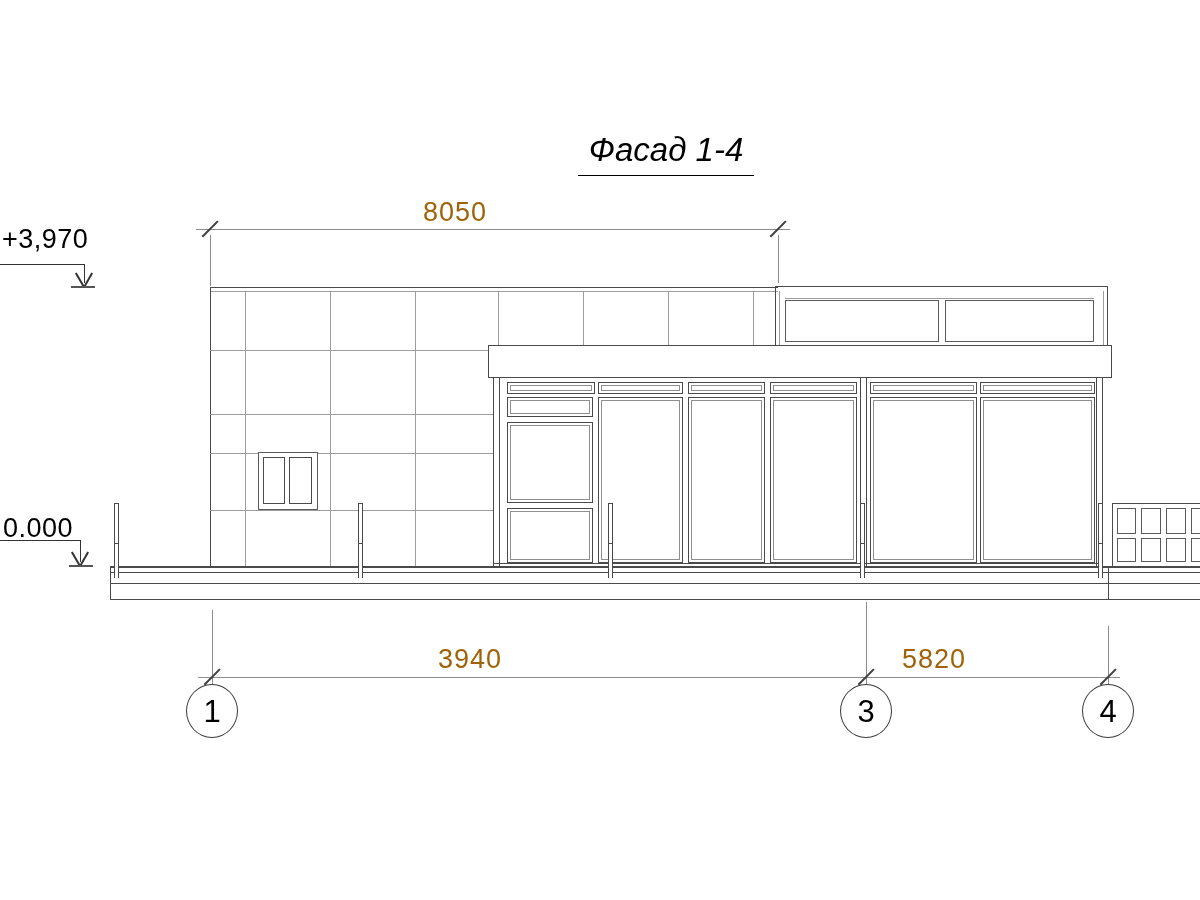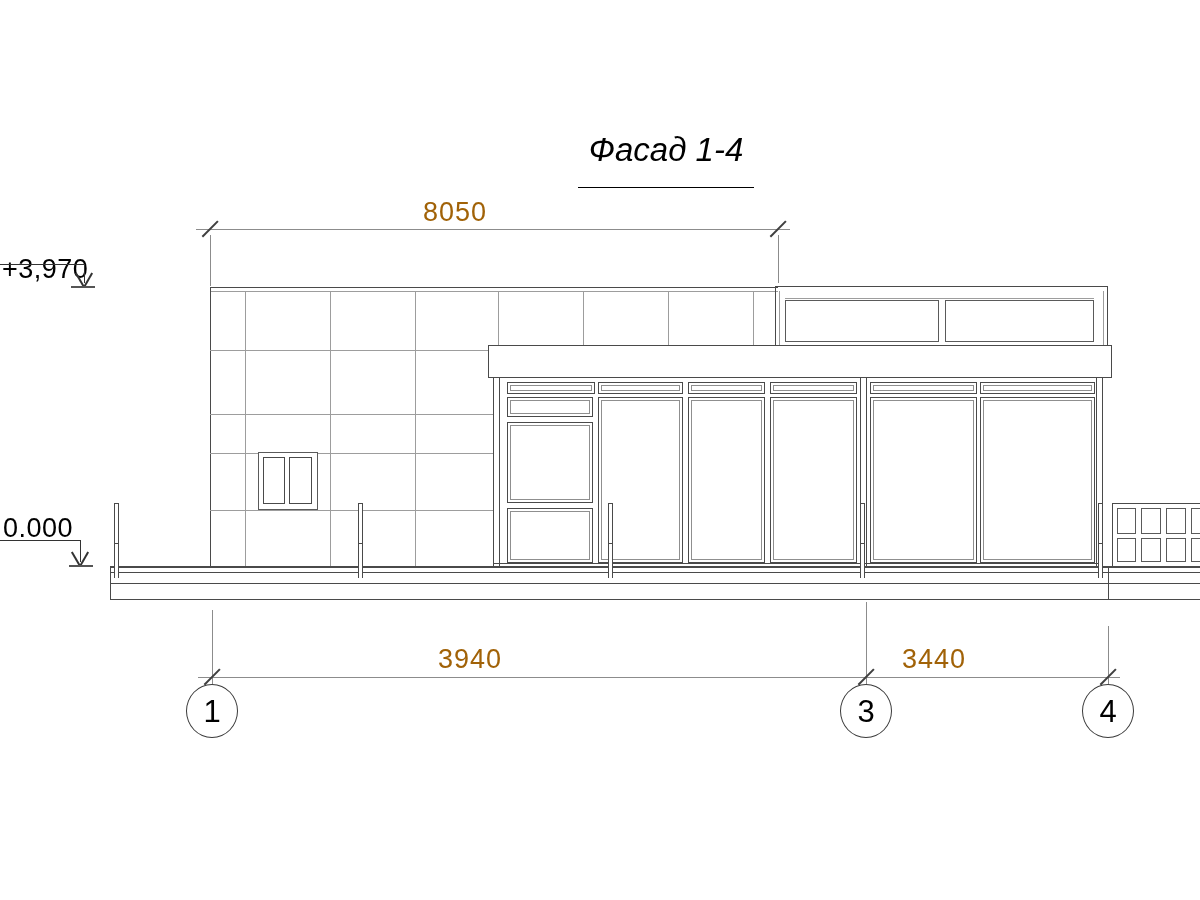--- a/index.html
+++ b/index.html
@@ -17,21 +17,21 @@
   .bxl { position:absolute; border:1px solid #8a8a8a; background:#ffffff; box-sizing:border-box; }
   .inner { position:absolute; left:2px; top:2px; right:2px; bottom:2px; border:1px solid #8f8f8f; }
   
   .tick { position:absolute; width:22px; height:1.6px; background:#3f3f3f; transform:rotate(-45deg); }
   
   .aleg { position:absolute; width:16px; height:1.6px; background:#333333; transform-origin:left center; }
   
   .dimtxt  { position:absolute; color:#a16207; font-size:27px; letter-spacing:1px; text-align:left; white-space:nowrap; }
   .elevtxt { position:absolute; color:#000000; font-size:27px; letter-spacing:0.5px; white-space:nowrap; }
   .titletxt{ position:absolute; color:#000000; font-size:33px; font-style:italic; text-align:center;
-             border-bottom:1.6px solid #000; padding-bottom:18px; white-space:nowrap; }
+             border-bottom:1.6px solid #000; padding-bottom:6px; white-space:nowrap; }
   .axis-circle { position:absolute; width:52px; height:54px; border:1.4px solid #3a3a3a; border-radius:50%;
              background:#fff; text-align:center; font-size:31px; line-height:54px; color:#000; box-sizing:border-box; }
   
   .post { position:absolute; width:5px; height:75px; top:503px; border-left:1.2px solid #4a4a4a;
           border-right:1.2px solid #4a4a4a; border-top:1.2px solid #4a4a4a; box-sizing:border-box; background:#fff; }
   .post-tick { position:absolute; width:5px; height:1.2px; background:#4a4a4a; }
 </style>
 </head>
 <body>
 
@@ -158,21 +158,21 @@
       <div class="post-tick" style="left:-1px; top:39px;"></div>
     </div>
 
   <div class="lnm" style="left:196px; top:229px; width:594px; height:1.2px;"></div>
   <div class="tick" style="left:199px; top:228px;"></div>
   <div class="tick" style="left:767px; top:228px;"></div>
   <div class="lnm" style="left:210px; top:235px; width:1px; height:51px;"></div>
   <div class="lnm" style="left:778px; top:235px; width:1px; height:48px;"></div>
   <div class="dimtxt" style="left:423px; top:197px; width:150px;">8050</div>
 
-  <div class="elevtxt" style="left:2px; top:254px;">+3,970</div>
+  <div class="elevtxt" style="left:2px; top:224px;">+3,970</div>
   <div class="ln" style="left:0px; top:264px; width:85px; height:1.2px; background:#333;"></div>
   <div class="ln" style="left:84px; top:264px; width:1.2px; height:19px; background:#333;"></div>
   <div class="aleg" style="left:76px; top:272px; transform:rotate(60deg);"></div>
   <div class="aleg" style="left:84px; top:286px; transform:rotate(-60deg);"></div>
   <div class="ln" style="left:71px; top:286px; width:24px; height:1.6px; background:#555;"></div>
 
   <div class="elevtxt" style="left:3px; top:513px;">0.000</div>
   <div class="ln" style="left:0px; top:540px; width:81px; height:1.2px; background:#333;"></div>
   <div class="ln" style="left:80px; top:540px; width:1.2px; height:22px; background:#333;"></div>
   <div class="aleg" style="left:72px; top:551px; transform:rotate(60deg);"></div>
@@ -180,19 +180,19 @@
   <div class="ln" style="left:69px; top:565px; width:24px; height:1.6px; background:#555;"></div>
 
   <div class="lnm" style="left:212px;  top:610px; width:1px; height:74px;"></div>
   <div class="lnm" style="left:866px;  top:602px; width:1px; height:82px;"></div>
   <div class="lnm" style="left:1108px; top:626px; width:1px; height:58px;"></div>
   <div class="lnm" style="left:198px; top:677px; width:922px; height:1.2px;"></div>
   <div class="tick" style="left:201px;  top:676px;"></div>
   <div class="tick" style="left:855px;  top:676px;"></div>
   <div class="tick" style="left:1097px; top:676px;"></div>
   <div class="dimtxt" style="left:438px; top:644px; width:150px;">3940</div>
-  <div class="dimtxt" style="left:902px; top:644px; width:150px;">3440</div>
+  <div class="dimtxt" style="left:902px; top:644px; width:150px;">5820</div>
 
   <div class="axis-circle" style="left:186px;  top:684px;">1</div>
   <div class="axis-circle" style="left:840px;  top:684px;">3</div>
   <div class="axis-circle" style="left:1082px; top:684px;">4</div>
 
 </div>
 
 </body></html>

